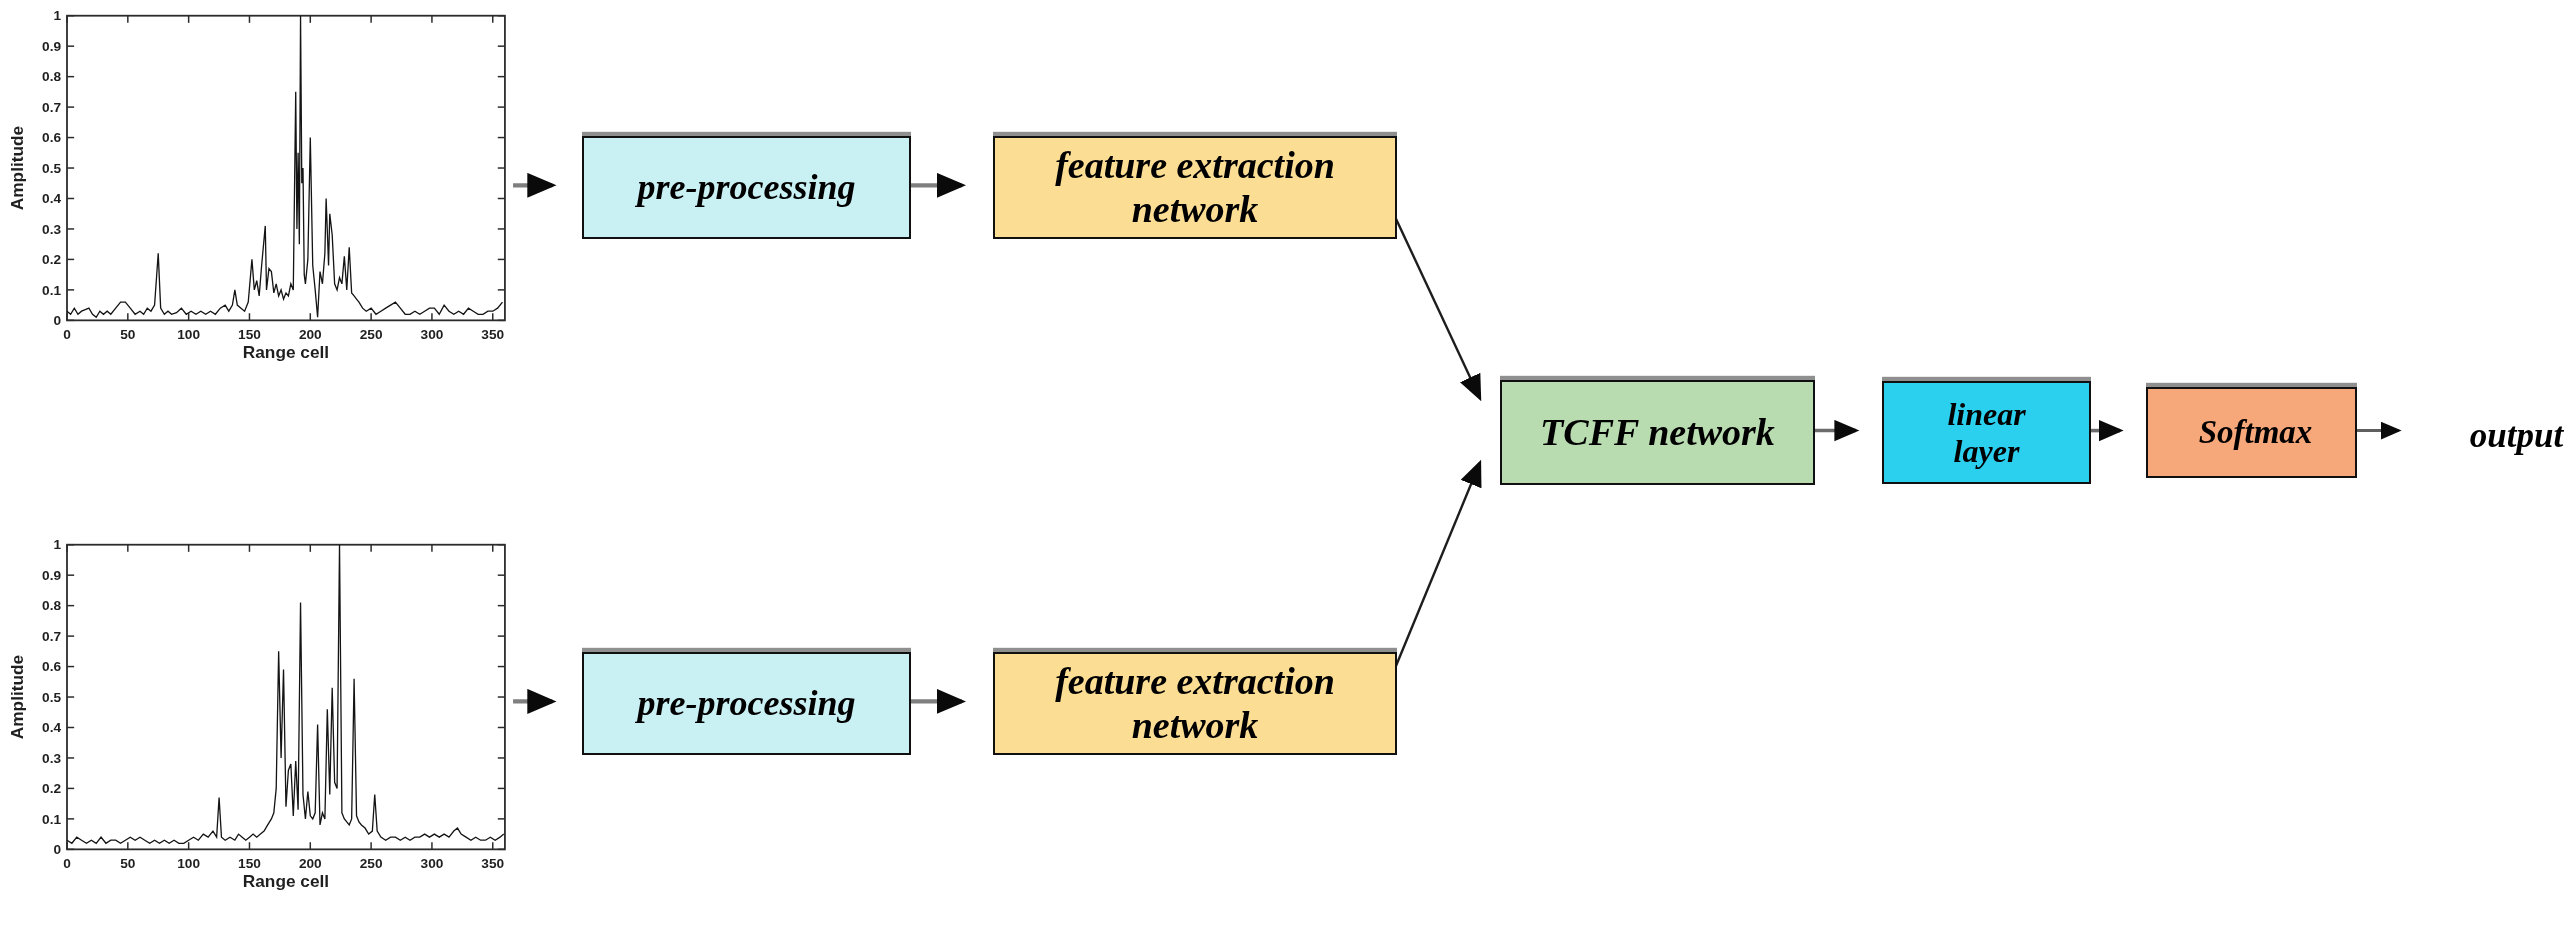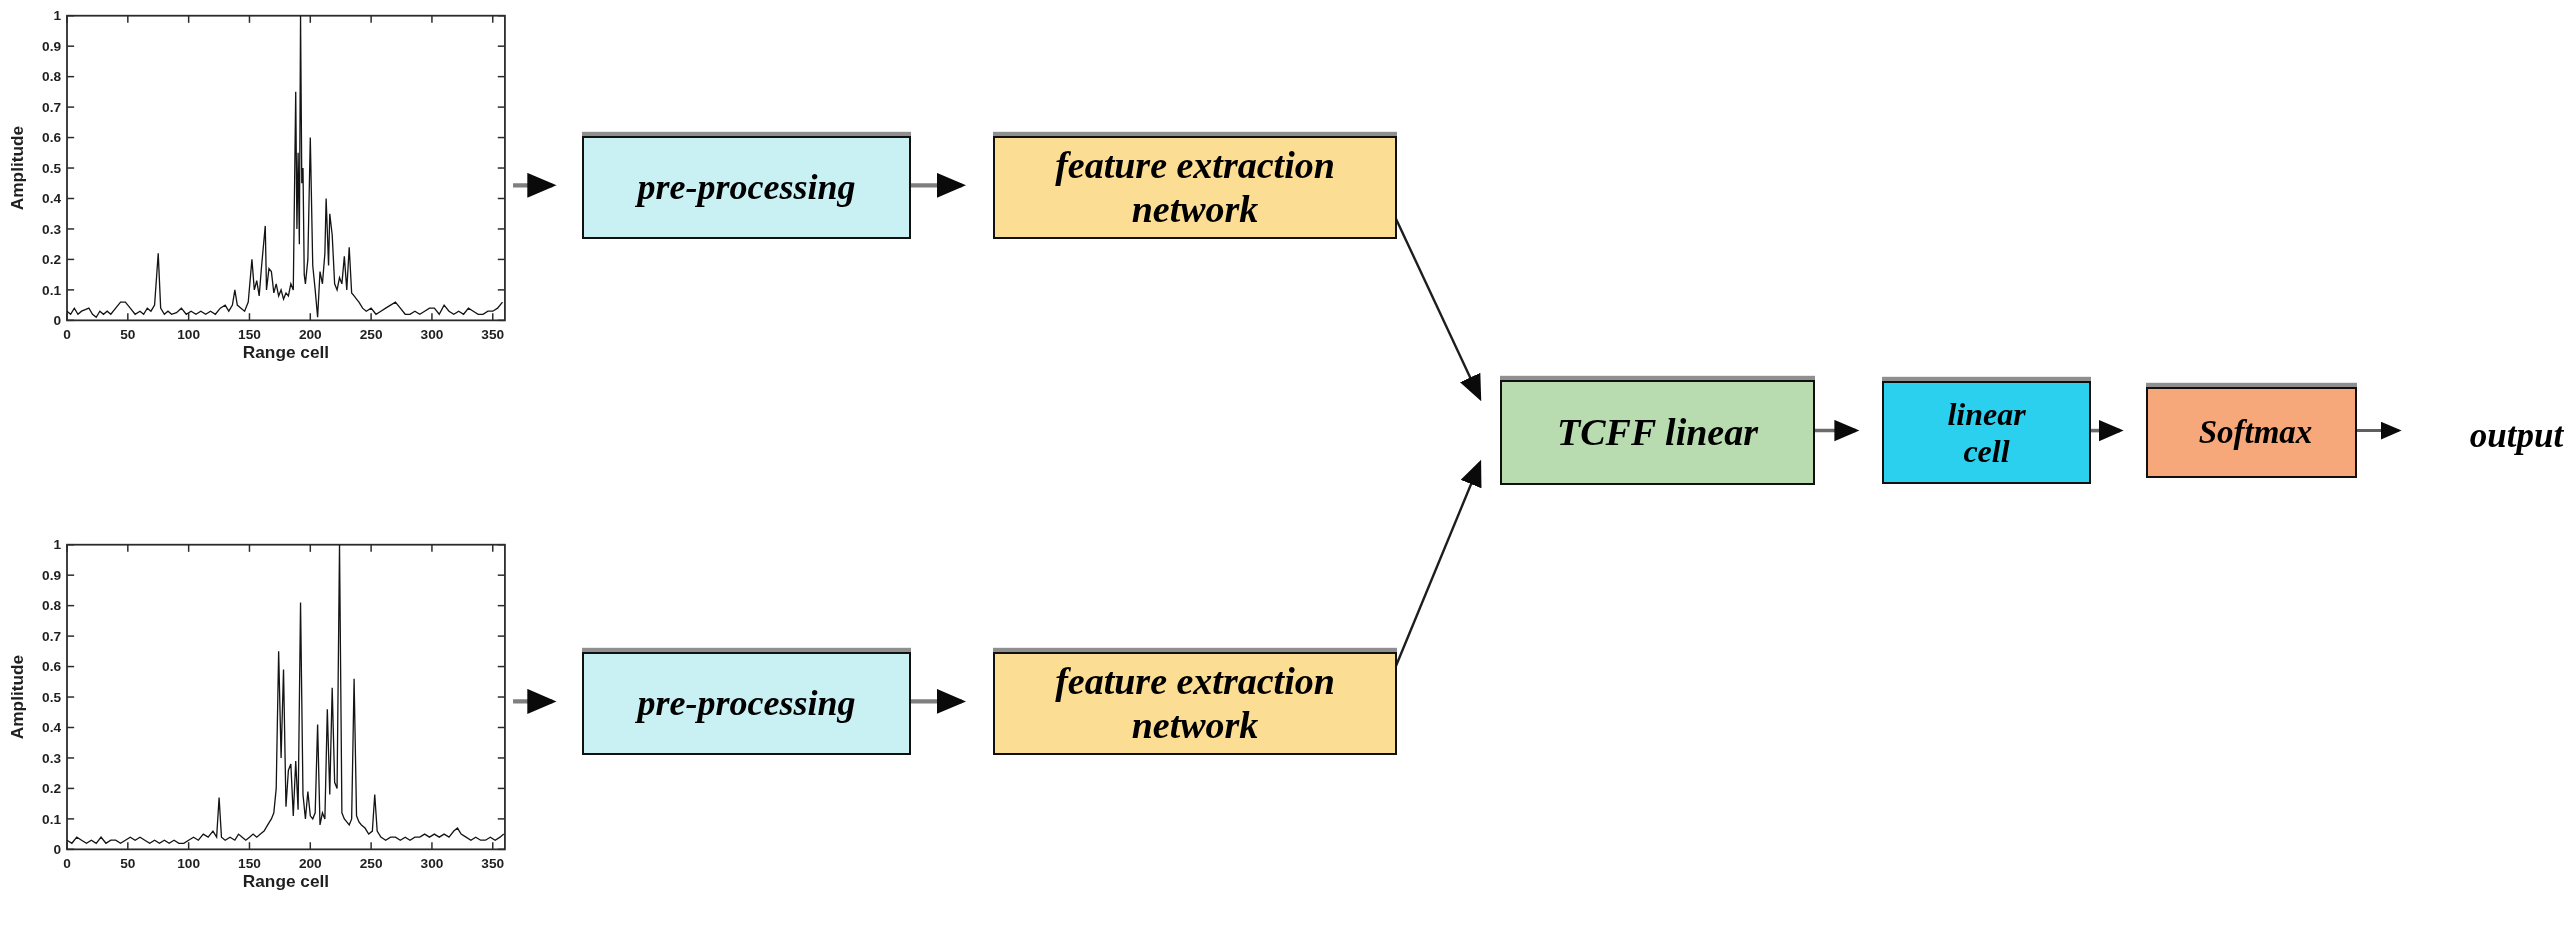--- a/index.html
+++ b/index.html
@@ -193,26 +193,26 @@
   <div class="box f-pre" style="left: 582px; top: 652px; width: 325px; height: 99px; background: rgb(201, 240, 243);">
     <span>pre-processing</span>
   </div>
 
   <div class="box f-feat" style="left: 993px; top: 652px; width: 400px; height: 99px; background: rgb(251, 221, 148);">
     <span>feature extraction
 network</span>
   </div>
 
   <div class="box f-tcff" style="left: 1500px; top: 380px; width: 311px; height: 101px; background: rgb(184, 220, 176);">
-    <span>TCFF linear</span>
+    <span>TCFF network</span>
   </div>
 
   <div class="box f-linear" style="left: 1882px; top: 381px; width: 205px; height: 99px; background: rgb(43, 208, 239);">
     <span>linear
-cell</span>
+layer</span>
   </div>
 
   <div class="box f-softmax" style="left: 2146px; top: 387px; width: 199px; height: 87px; background: rgb(247, 168, 122);">
     <span>Softmax</span>
   </div>
 
   <div class="output-label">
     <span>output</span>
   </div>
 

